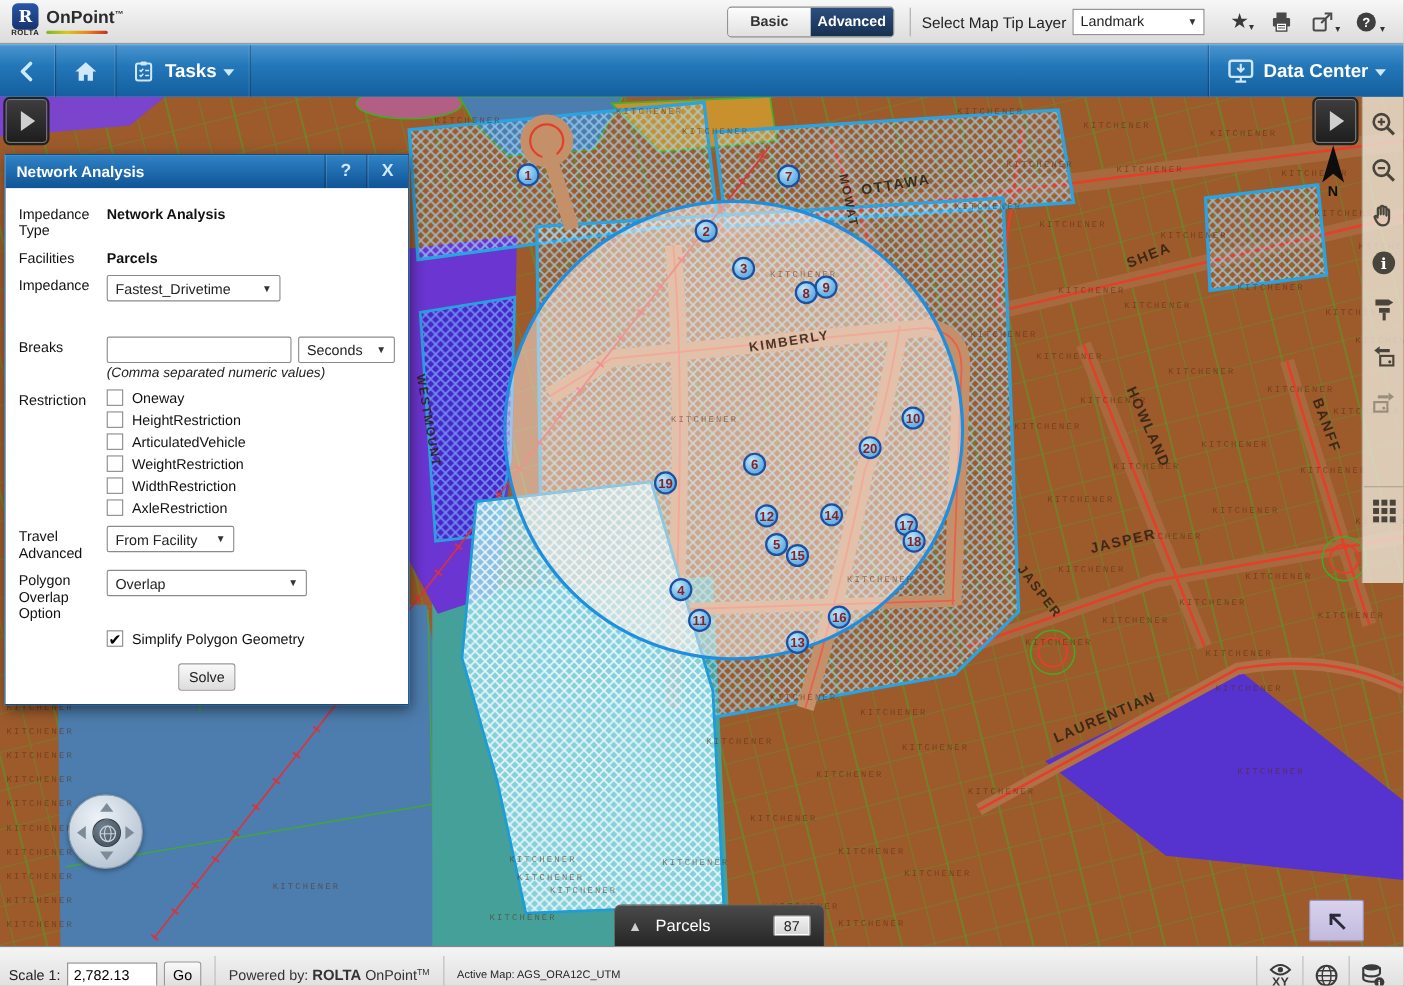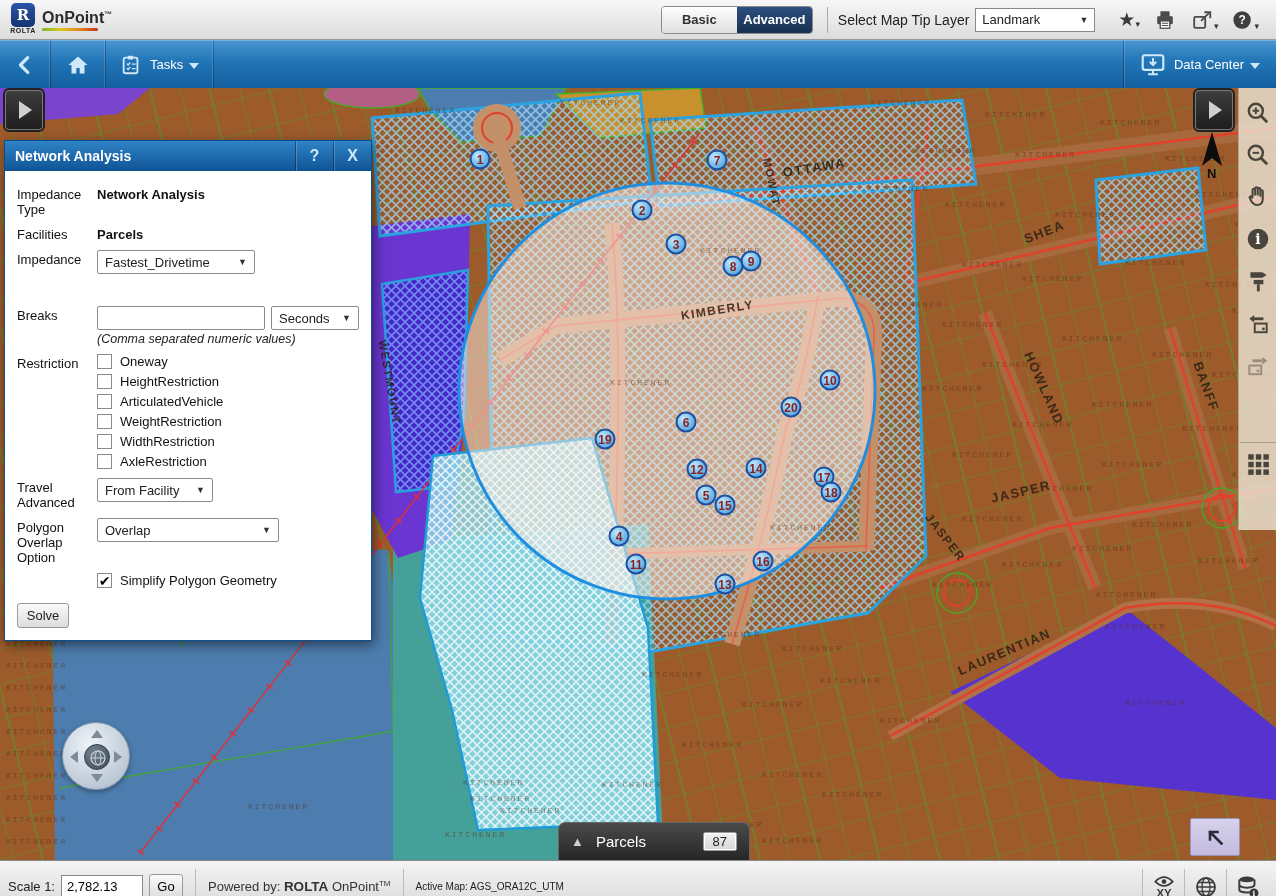--- a/index.html
+++ b/index.html
@@ -30,21 +30,21 @@
   .caret-dk { font-size:9px; color:#333; }
   .icon-btn { display:flex; align-items:flex-end; margin:0 7px; cursor:pointer; color:#3a3a3a; }
   .icon-btn svg { display:block; }
   .star-glyph { font-size:19px; line-height:19px; color:#3a3a3a; }
 
   
   .navbar { height:48px; background:linear-gradient(#4a94d0 0%, #2377b8 40%, #135f9f 100%);
             border-top:1px solid #6fb0dd; display:flex; align-items:stretch; position:relative; z-index:30; }
   .nav-cell { display:flex; align-items:center; justify-content:center; padding:0 14px; cursor:pointer;
               border-right:1px solid rgba(0,20,50,.35); box-shadow:inset -1px 0 0 rgba(255,255,255,.15); }
-  .nav-label { color:#fff; font-weight:normal; font-size:13px; margin:0 6px 0 8px; }
+  .nav-label { color:#fff; font-weight:bold; font-size:17px; margin:0 6px 0 8px; }
   .caret-lt { width:0; height:0; border-left:5px solid transparent; border-right:5px solid transparent;
               border-top:6px solid #cfe8fa; margin-top:2px; }
   .nav-spacer { flex:1; }
   .nav-right { display:flex; align-items:center; padding:0 16px; border-left:1px solid rgba(0,20,50,.35);
                box-shadow:inset 1px 0 0 rgba(255,255,255,.15); cursor:pointer; }
 
   
   .map-wrap { position:relative; width:1276px; height:772px; overflow:hidden; background:#9d5b2c; }
   .map-wrap svg.basemap { position:absolute; left:0; top:0; z-index:0; }
   .klayer { position:absolute; left:0; top:0; width:100%; height:100%; z-index:2; pointer-events:none; }
@@ -108,21 +108,21 @@
   .dval { font-weight:bold; padding-top:2px; }
   .sel { background:#fff; border:1px solid #8a8a8a; border-radius:2px; height:24px; display:inline-flex;
          align-items:center; padding:0 7px; cursor:pointer; color:#222; }
   .sel .grow { flex:1; }
   .sel .caret-dk { margin-left:10px; }
   .breaks-input { width:168px; height:24px; border:1px solid #8a8a8a; border-radius:2px; margin-right:6px; padding:0 5px; font-size:13px; }
   .hint { font-style:italic; color:#222; margin:-2px 0 8px 80px; font-size:12.5px; }
   .cb-row { display:flex; align-items:center; margin-bottom:5px; cursor:pointer; }
   .cb { width:15px; height:15px; border:1px solid #8a8a8a; background:#fff; margin-right:8px; flex:none;
         display:flex; align-items:center; justify-content:center; font-size:14px; line-height:14px; color:#000; }
-  .solve-row { display:flex; justify-content:flex-start; margin-top:10px; }
+  .solve-row { display:flex; justify-content:center; margin-top:10px; }
   .solve { width:52px; height:25px; background:linear-gradient(#fafafa,#dcdcdc); border:1px solid #999;
            border-radius:3px; font-size:13px; color:#222; cursor:pointer; }
 
   
   .statusbar { height:52px; background:linear-gradient(#f4f4f4,#d8d8d8); border-top:1px solid #888;
                display:flex; align-items:center; padding:0 8px; font-size:13px; color:#222; position:relative; z-index:30; }
   .scale-input { width:82px; height:24px; border:1px solid #8a8a8a; padding:0 5px; font-size:13px; margin:0 6px; }
   .go-btn { width:34px; height:25px; background:linear-gradient(#fafafa,#dcdcdc); border:1px solid #999;
             border-radius:3px; font-size:13px; cursor:pointer; }
   .sep { width:1px; height:35px; background:#bbb; margin:0 12px; }

